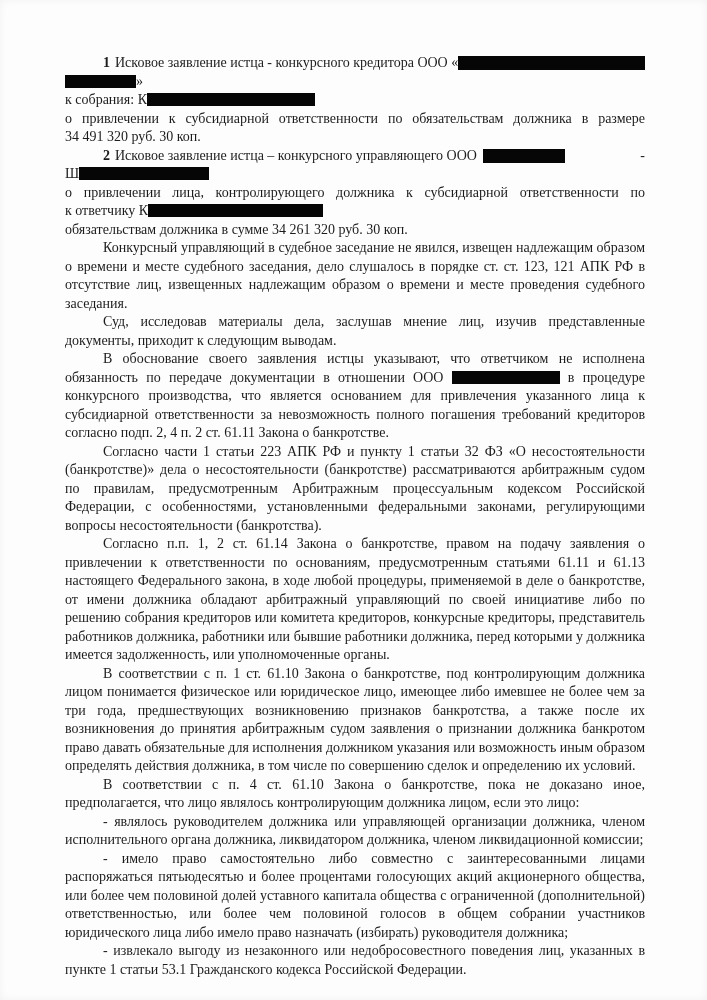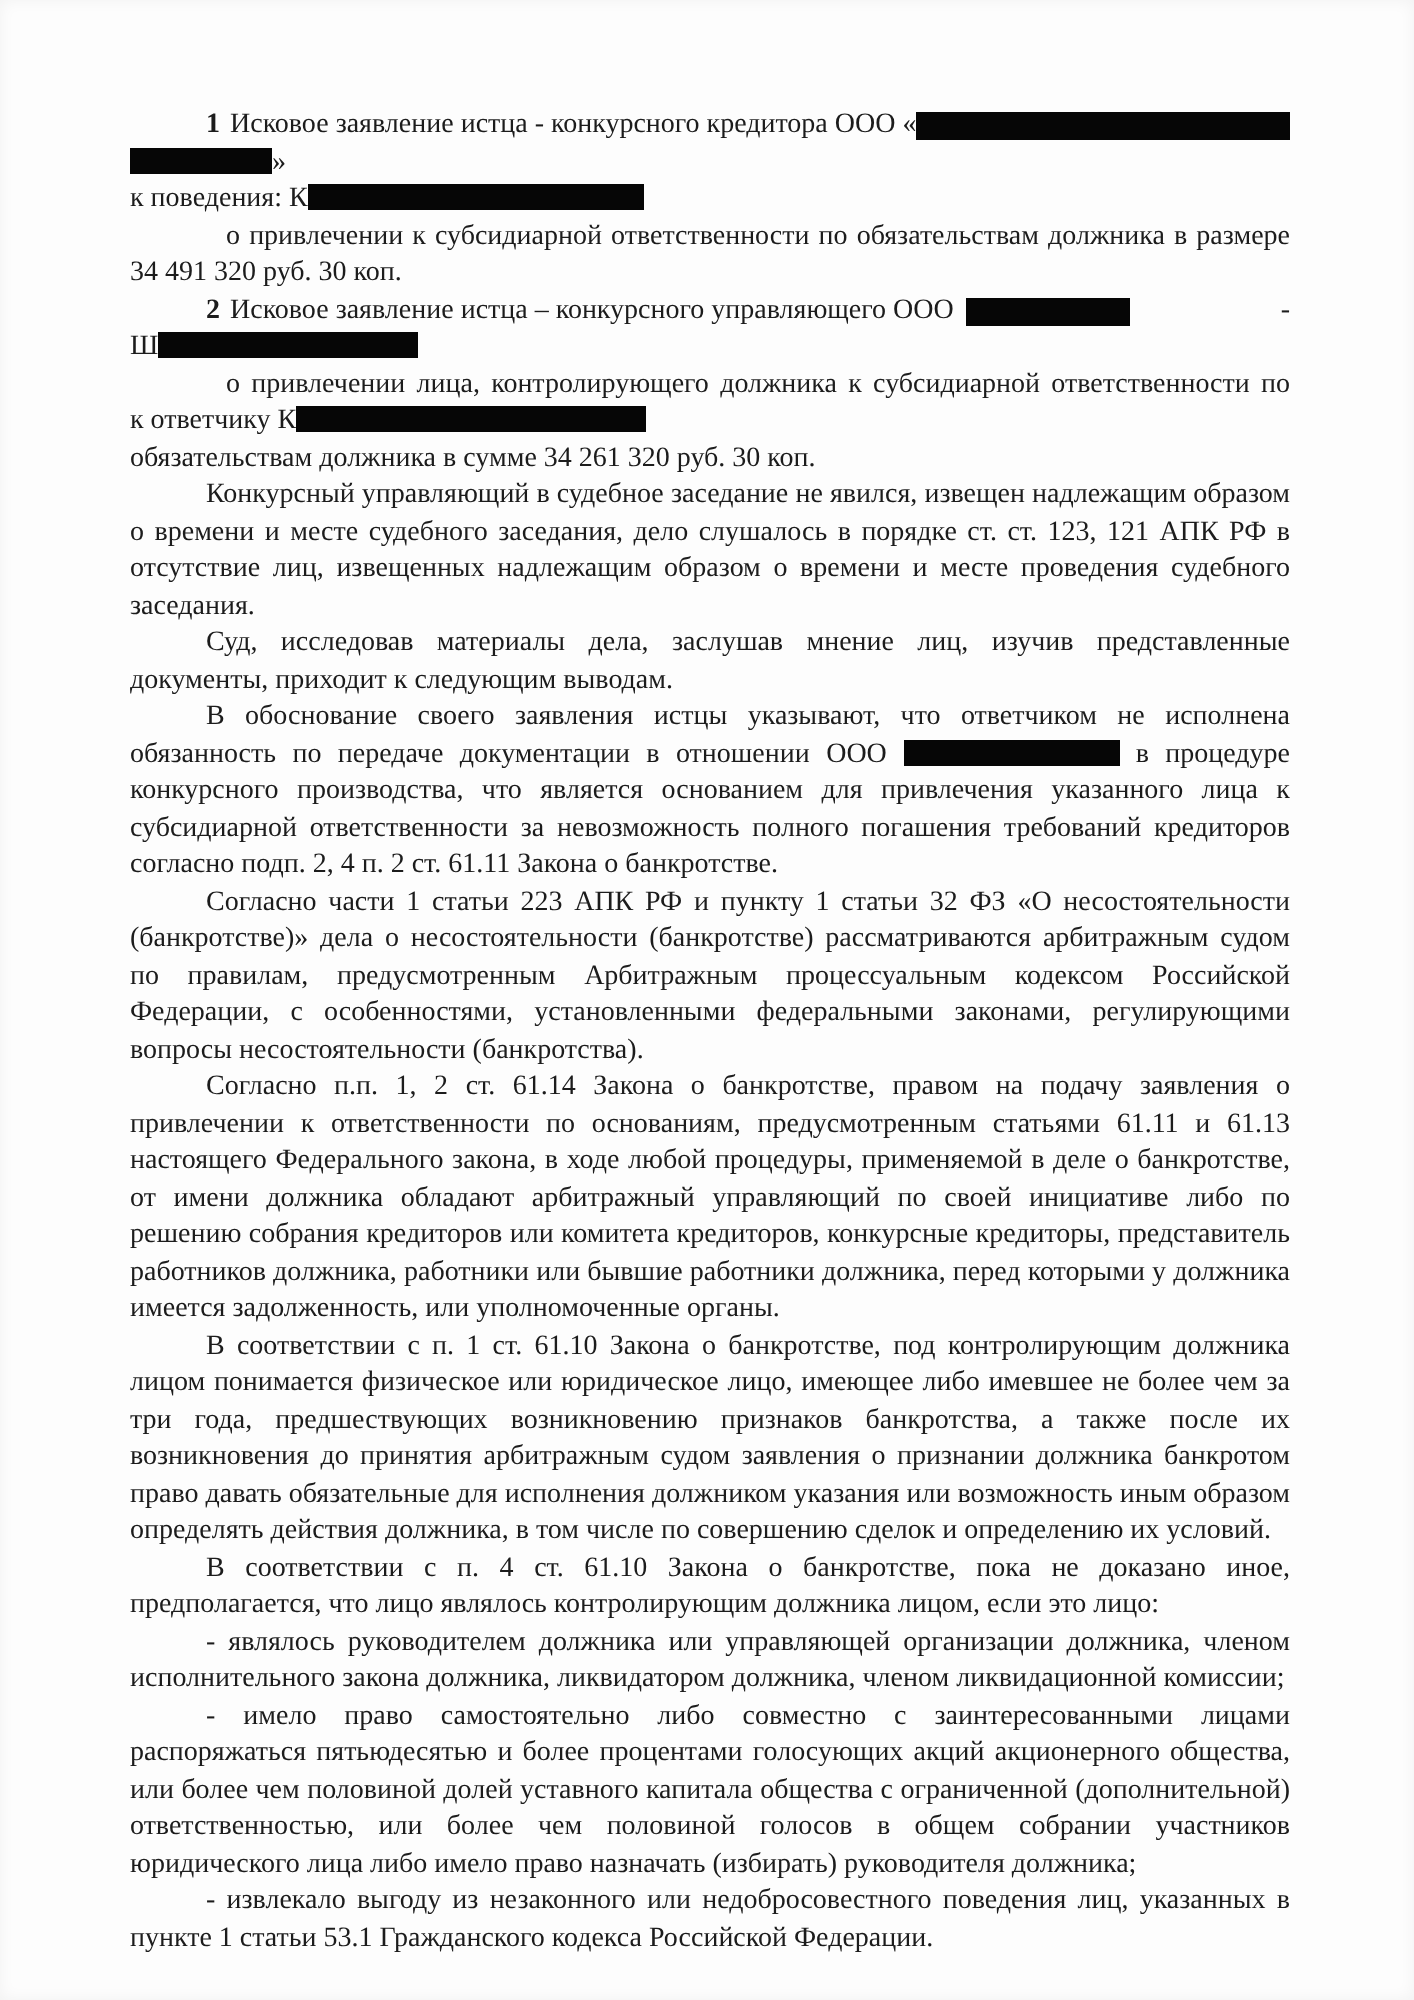--- a/index.html
+++ b/index.html
@@ -32,21 +32,20 @@
   }
   .flexline {
     display: flex;
     align-items: center;
   }
   .flexline .t { white-space: nowrap; }
   .indent { padding-left: 38px; }
   .jlast {
     text-align: justify;
     text-align-last: justify;
-    margin-left: 48px;
   }
   .num { font-weight: bold; margin-right: 5px; }
   .para {
     margin: 0;
     text-align: justify;
     text-indent: 38px;
   }
   .redact {
     display: inline-block;
     height: 13px;
@@ -69,21 +68,21 @@
   <div class="content">
 
     <div class="line flexline indent">
       <span class="t"><b class="num">1</b><span>Исковое заявление истца - конкурсного кредитора ООО «</span></span>
       <span class="redact bar-grow"></span>
     </div>
     <div class="line">
       <span class="redact w-r2"></span><span>»</span>
     </div>
     <div class="line">
-      <span>к поведения: К</span><span class="redact w-r3"></span>
+      <span>к собрания: К</span><span class="redact w-r3"></span>
     </div>
     <div class="line jlast">о привлечении к субсидиарной ответственности по обязательствам должника в размере</div>
     <div class="line">34 491 320 руб. 30 коп.</div>
 
     <div class="line flexline indent">
       <span class="t"><b class="num">2</b><span>Исковое заявление истца – конкурсного управляющего ООО</span></span>
       <span class="redact w-r4"></span>
       <span class="spacer"></span>
       <span>-</span>
     </div>
@@ -100,18 +99,18 @@
     <p class="para">Суд, исследовав материалы дела, заслушав мнение лиц, изучив представленные документы, приходит к следующим выводам.</p>
     <p class="para">
       <span>В обоснование своего заявления истцы указывают, что ответчиком не исполнена обязанность по передаче документации в отношении ООО</span>
       <span class="redact w-r7"></span>
       <span>в процедуре конкурсного производства, что является основанием для привлечения указанного лица к субсидиарной ответственности за невозможность полного погашения требований кредиторов согласно подп. 2, 4 п. 2 ст. 61.11 Закона о банкротстве.</span>
     </p>
     <p class="para">Согласно части 1 статьи 223 АПК РФ и пункту 1 статьи 32 ФЗ «О несостоятельности (банкротстве)» дела о несостоятельности (банкротстве) рассматриваются арбитражным судом по правилам, предусмотренным Арбитражным процессуальным кодексом Российской Федерации, с особенностями, установленными федеральными законами, регулирующими вопросы несостоятельности (банкротства).</p>
     <p class="para">Согласно п.п. 1, 2 ст. 61.14 Закона о банкротстве, правом на подачу заявления о привлечении к ответственности по основаниям, предусмотренным статьями 61.11 и 61.13 настоящего Федерального закона, в ходе любой процедуры, применяемой в деле о банкротстве, от имени должника обладают арбитражный управляющий по своей инициативе либо по решению собрания кредиторов или комитета кредиторов, конкурсные кредиторы, представитель работников должника, работники или бывшие работники должника, перед которыми у должника имеется задолженность, или уполномоченные органы.</p>
     <p class="para">В соответствии с п. 1 ст. 61.10 Закона о банкротстве, под контролирующим должника лицом понимается физическое или юридическое лицо, имеющее либо имевшее не более чем за три года, предшествующих возникновению признаков банкротства, а также после их возникновения до принятия арбитражным судом заявления о признании должника банкротом право давать обязательные для исполнения должником указания или возможность иным образом определять действия должника, в том числе по совершению сделок и определению их условий.</p>
     <p class="para">В соответствии с п. 4 ст. 61.10 Закона о банкротстве, пока не доказано иное, предполагается, что лицо являлось контролирующим должника лицом, если это лицо:</p>
-    <p class="para">- являлось руководителем должника или управляющей организации должника, членом исполнительного закона должника, ликвидатором должника, членом ликвидационной комиссии;</p>
+    <p class="para">- являлось руководителем должника или управляющей организации должника, членом исполнительного органа должника, ликвидатором должника, членом ликвидационной комиссии;</p>
     <p class="para">- имело право самостоятельно либо совместно с заинтересованными лицами распоряжаться пятьюдесятью и более процентами голосующих акций акционерного общества, или более чем половиной долей уставного капитала общества с ограниченной (дополнительной) ответственностью, или более чем половиной голосов в общем собрании участников юридического лица либо имело право назначать (избирать) руководителя должника;</p>
     <p class="para">- извлекало выгоду из незаконного или недобросовестного поведения лиц, указанных в пункте 1 статьи 53.1 Гражданского кодекса Российской Федерации.</p>
 
   </div>
 </div>
 
 </body></html>

